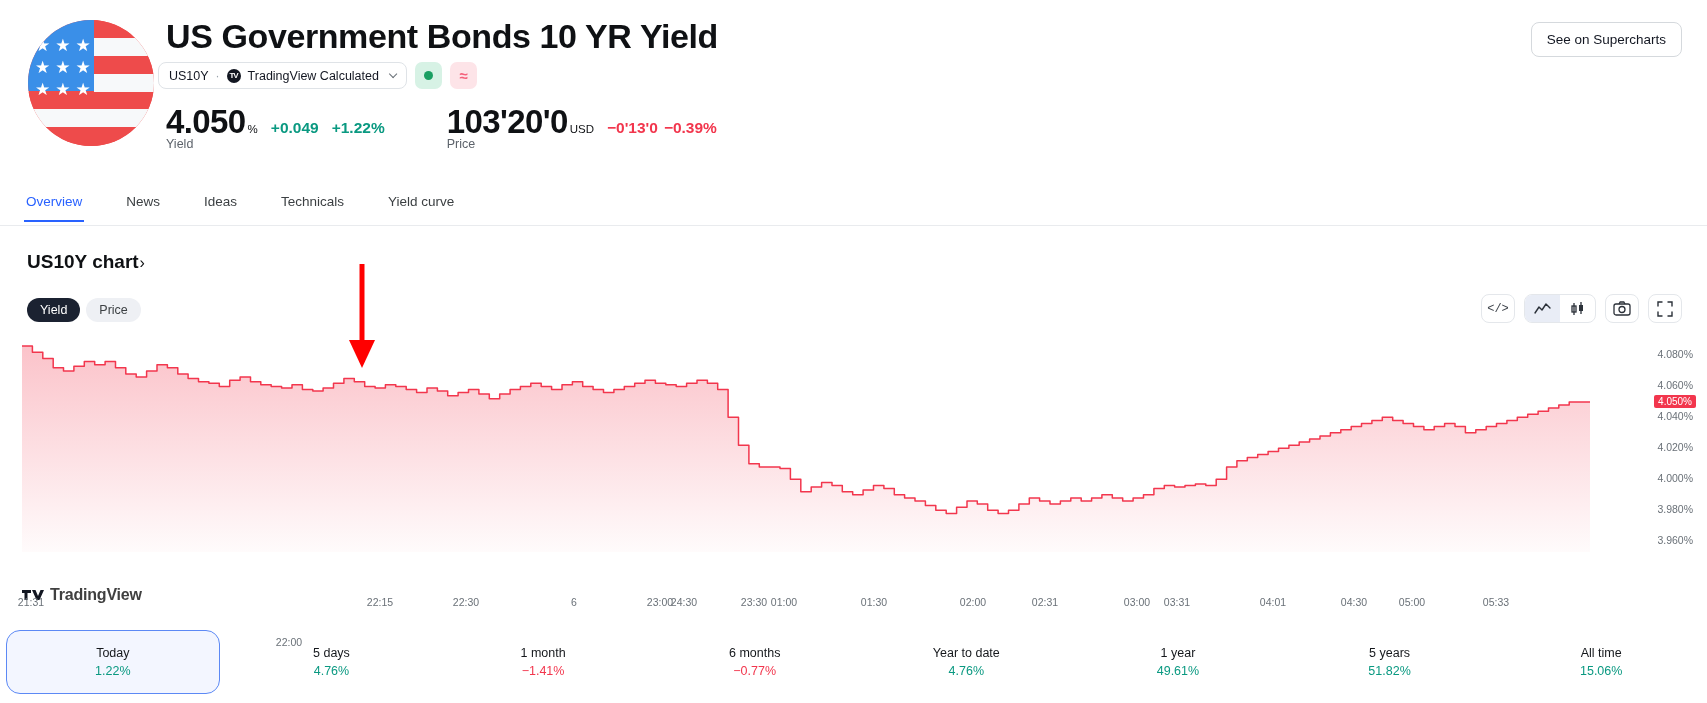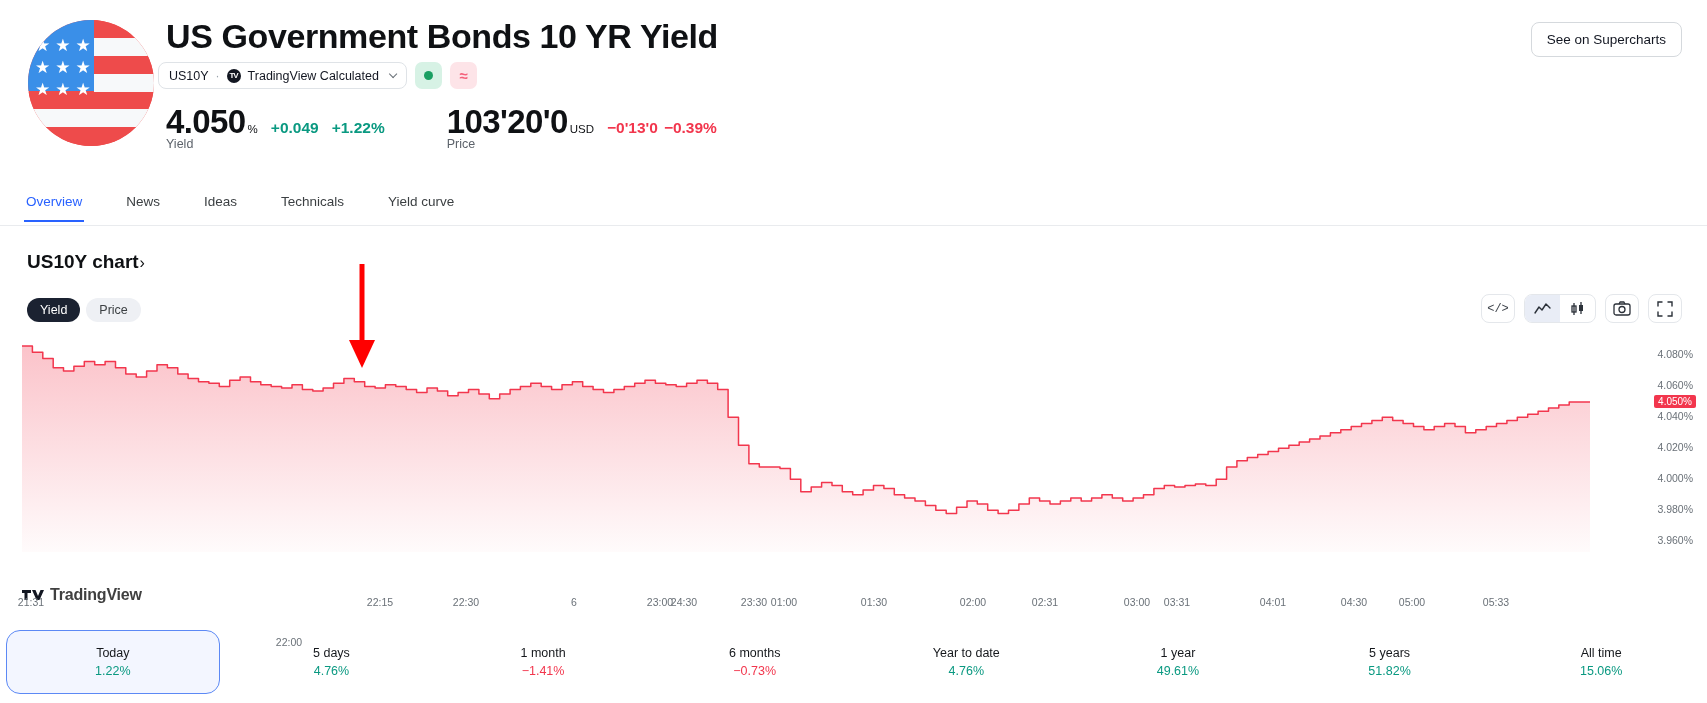--- a/index.html
+++ b/index.html
@@ -322,21 +322,21 @@
       <div class="period">
         <div class="plab">5 days</div>
         <div class="pval up">4.76%</div>
       </div>
       <div class="period">
         <div class="plab">1 month</div>
         <div class="pval down">−1.41%</div>
       </div>
       <div class="period">
         <div class="plab">6 months</div>
-        <div class="pval down">−0.73%</div>
+        <div class="pval down">−0.77%</div>
       </div>
       <div class="period">
         <div class="plab">Year to date</div>
         <div class="pval up">4.76%</div>
       </div>
       <div class="period">
         <div class="plab">1 year</div>
         <div class="pval up">49.61%</div>
       </div>
       <div class="period">

